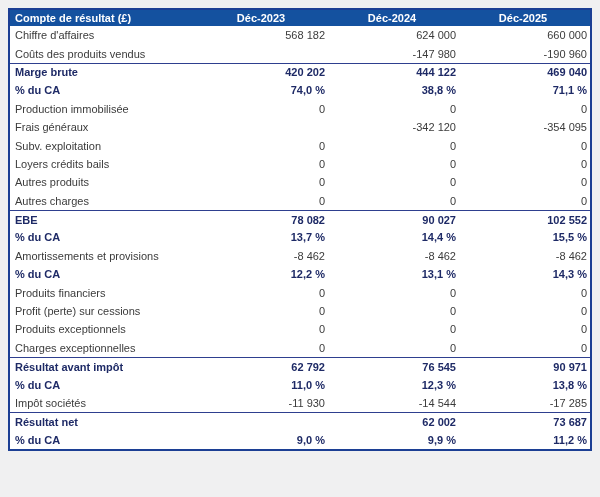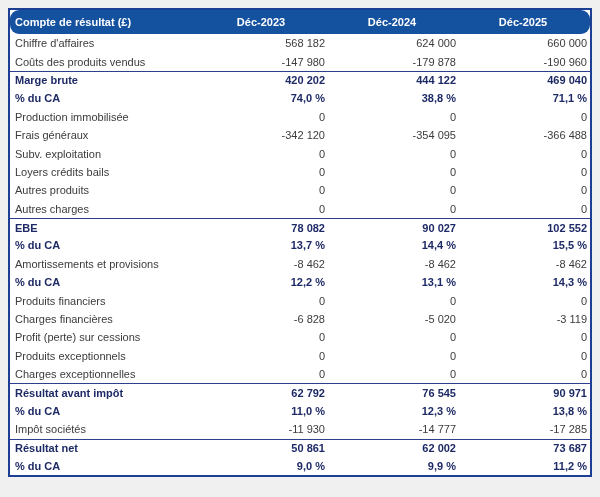--- a/index.html
+++ b/index.html
@@ -12,26 +12,25 @@
   .table-wrap {
     position: absolute;
     left: 8px; top: 8px;
     width: 584px;
     background: #ffffff;
     border: 2px solid var(--border-color, #1c3f94);
   }
   .header-row {
     display: flex;
     align-items: center;
-    height: 24px;
+    height: 16px;
     background: var(--header-bg, #14519f);
     color: var(--header-text, #ffffff);
     font-weight: bold;
     font-size: 11px;
-    border-radius: 9px;
   }
   .row {
     display: flex;
     align-items: center;
     height: 18.4px;
     font-size: 11px;
     color: var(--regular-text, #3b3b3b);
     background: #ffffff;
     justify-content: flex-end;
   }
@@ -70,21 +69,20 @@
   <div class="row">
     <div class="cell-label">Chiffre d'affaires</div>
     <div class="cell-val">568 182</div>
     <div class="cell-val">624 000</div>
     <div class="cell-val">660 000</div>
   </div>
 
   <div class="row">
     <div class="cell-label">Coûts des produits vendus</div>
     <div class="cell-val">-147 980</div>
-    <div class="cell-val">-179 878</div>
     <div class="cell-val">-190 960</div>
   </div>
 
   <div class="row bold separator">
     <div class="cell-label">Marge brute</div>
     <div class="cell-val">420 202</div>
     <div class="cell-val">444 122</div>
     <div class="cell-val">469 040</div>
   </div>
 
@@ -99,21 +97,20 @@
     <div class="cell-label">Production immobilisée</div>
     <div class="cell-val">0</div>
     <div class="cell-val">0</div>
     <div class="cell-val">0</div>
   </div>
 
   <div class="row">
     <div class="cell-label">Frais généraux</div>
     <div class="cell-val">-342 120</div>
     <div class="cell-val">-354 095</div>
-    <div class="cell-val">-366 488</div>
   </div>
 
   <div class="row">
     <div class="cell-label">Subv. exploitation</div>
     <div class="cell-val">0</div>
     <div class="cell-val">0</div>
     <div class="cell-val">0</div>
   </div>
 
   <div class="row">
@@ -166,26 +163,20 @@
     <div class="cell-val">14,3 %</div>
   </div>
 
   <div class="row">
     <div class="cell-label">Produits financiers</div>
     <div class="cell-val">0</div>
     <div class="cell-val">0</div>
     <div class="cell-val">0</div>
   </div>
 
-  <div class="row">
-    <div class="cell-label">Charges financières</div>
-    <div class="cell-val">-6 828</div>
-    <div class="cell-val">-5 020</div>
-    <div class="cell-val">-3 119</div>
-  </div>
 
   <div class="row">
     <div class="cell-label">Profit (perte) sur cessions</div>
     <div class="cell-val">0</div>
     <div class="cell-val">0</div>
     <div class="cell-val">0</div>
   </div>
 
   <div class="row">
     <div class="cell-label">Produits exceptionnels</div>
@@ -211,27 +202,26 @@
   <div class="row bold">
     <div class="cell-label">% du CA</div>
     <div class="cell-val">11,0 %</div>
     <div class="cell-val">12,3 %</div>
     <div class="cell-val">13,8 %</div>
   </div>
 
   <div class="row">
     <div class="cell-label">Impôt sociétés</div>
     <div class="cell-val">-11 930</div>
-    <div class="cell-val">-14 777</div>
+    <div class="cell-val">-14 544</div>
     <div class="cell-val">-17 285</div>
   </div>
 
   <div class="row bold separator">
     <div class="cell-label">Résultat net</div>
-    <div class="cell-val">50 861</div>
     <div class="cell-val">62 002</div>
     <div class="cell-val">73 687</div>
   </div>
 
   <div class="row bold">
     <div class="cell-label">% du CA</div>
     <div class="cell-val">9,0 %</div>
     <div class="cell-val">9,9 %</div>
     <div class="cell-val">11,2 %</div>
   </div>

